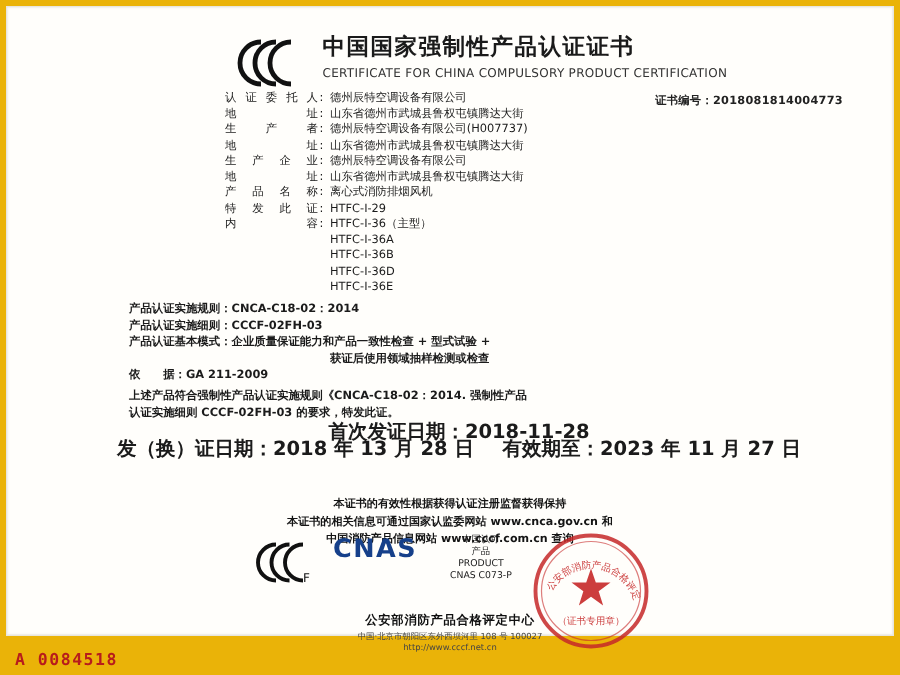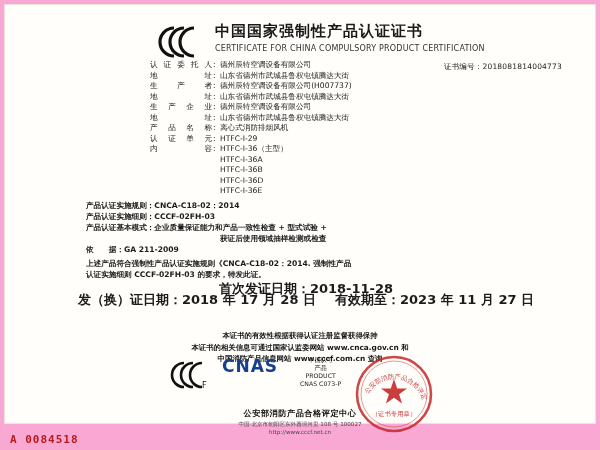--- a/index.html
+++ b/index.html
@@ -10,21 +10,21 @@
     width: 600px;
     height: 450px;
     background: #ffffff;
     font-family: "DejaVu Sans", "Liberation Sans", sans-serif;
     overflow: hidden;
   }
   .page {
     position: relative;
     width: 600px;
     height: 450px;
-    background: #f9a8d4;
+    background: #eab308;
     box-sizing: border-box;
   }
   
   .paper-edge {
     position: absolute;
     left: 4px; top: 4px; right: 4px; bottom: 26px;
     background: #fffefb;
     border: 1px solid #e8e6de;
     box-shadow: 0 0 2px rgba(0,0,0,0.07) inset;
   }
@@ -57,20 +57,21 @@
     font-size: 8px;
     color: #333;
     letter-spacing: 0.2px;
   }
   .cert-no {
     position: absolute;
     right: 38px; top: 62px;
     font-size: 7.5px;
     color: #222;
     letter-spacing: 0.2px;
+    font-weight: bold;
   }
   
   .body {
     position: absolute;
     left: 0; top: 60px;
     width: 600px;
   }
   .row {
     position: relative;
     display: flex;
@@ -255,21 +256,21 @@
       <span class="lbl">地　　址</span>
       <span class="colon">:</span>
       <span class="val">山东省德州市武城县鲁权屯镇腾达大街</span>
     </div>
     <div class="row">
       <span class="lbl">产品名称</span>
       <span class="colon">:</span>
       <span class="val">离心式消防排烟风机</span>
     </div>
     <div class="row">
-      <span class="lbl">认证单元</span>
+      <span class="lbl">特发此证</span>
       <span class="colon">:</span>
       <span class="val">HTFC-Ⅰ-29</span>
     </div>
 
     <div class="row">
       <span class="lbl">内　　容</span>
       <span class="colon">:</span>
       <span class="val">HTFC-Ⅰ-36（主型）</span>
     </div>
     <div class="row">
@@ -307,21 +308,21 @@
 
     <div class="rowfull">上述产品符合强制性产品认证实施规则《CNCA-C18-02：2014. 强制性产品</div>
     <div class="rowfull">认证实施细则 CCCF-02FH-03 的要求，特发此证。</div>
 
     <div class="gap2"></div>
 
     <div class="center">
       <span>首次发证日期</span><span>：</span><span>2018-11-28</span>
     </div>
     <div class="center">
-      <span>发（换）证日期</span><span>：</span><span>2018 年 17 月 28 日</span>
+      <span>发（换）证日期</span><span>：</span><span>2018 年 13 月 28 日</span>
       <span style="display:inline-block;width:10px"></span>
       <span>有效期至</span><span>：</span><span>2023 年 11 月 27 日</span>
     </div>
   </div>
 
   <div class="notice">
     <div>本证书的有效性根据获得认证注册监督获得保持</div>
     <div>本证书的相关信息可通过国家认监委网站 www.cnca.gov.cn 和</div>
     <div>中国消防产品信息网站 www.cccf.com.cn 查询</div>
   </div>

